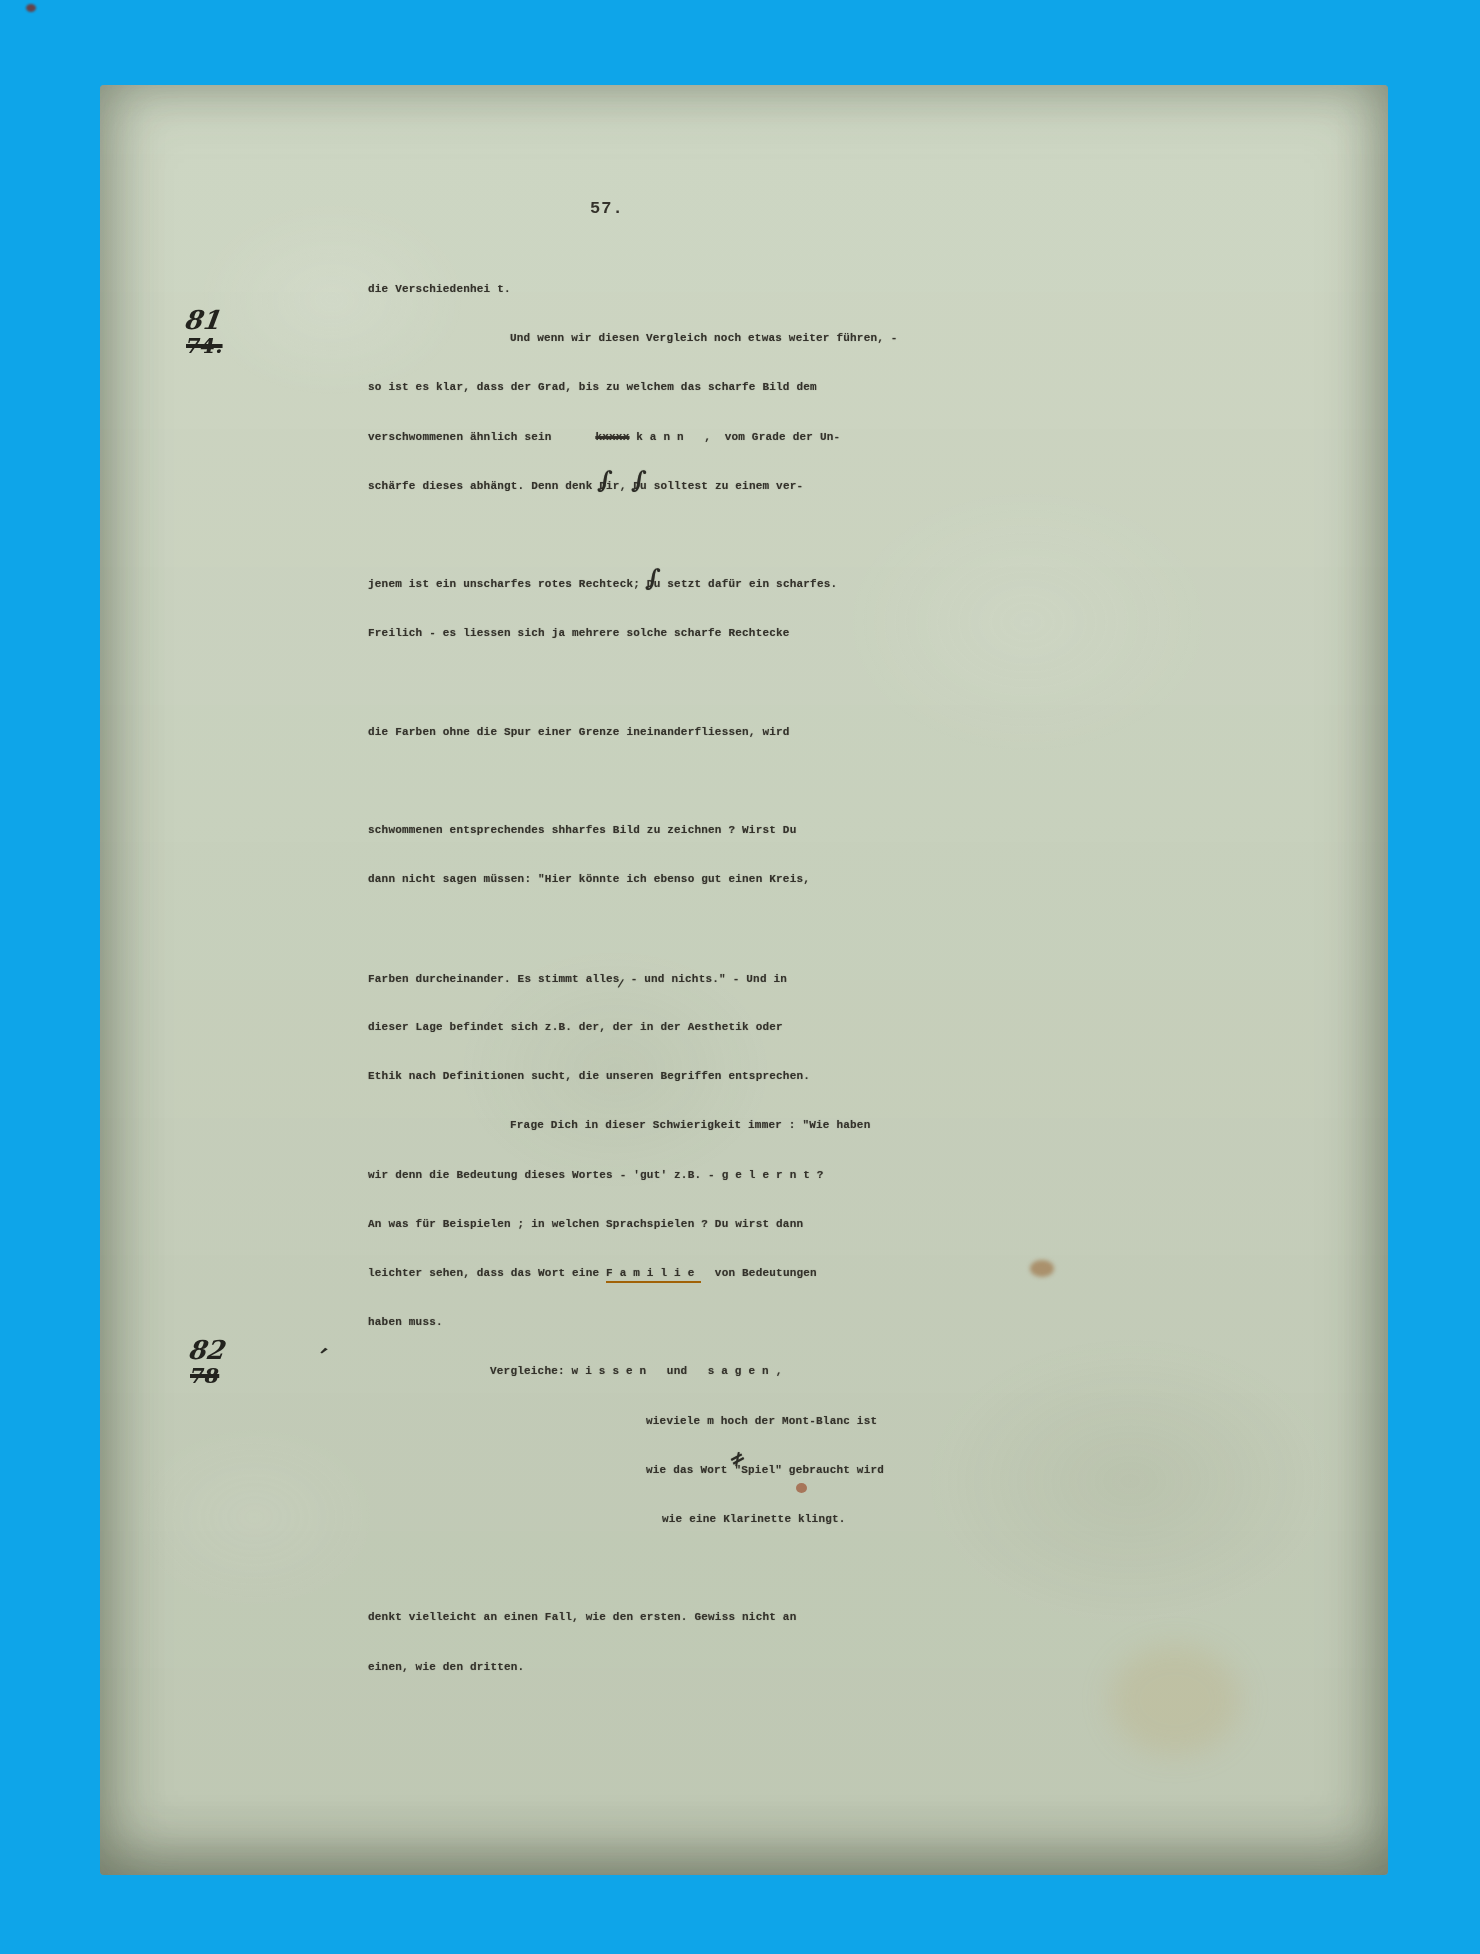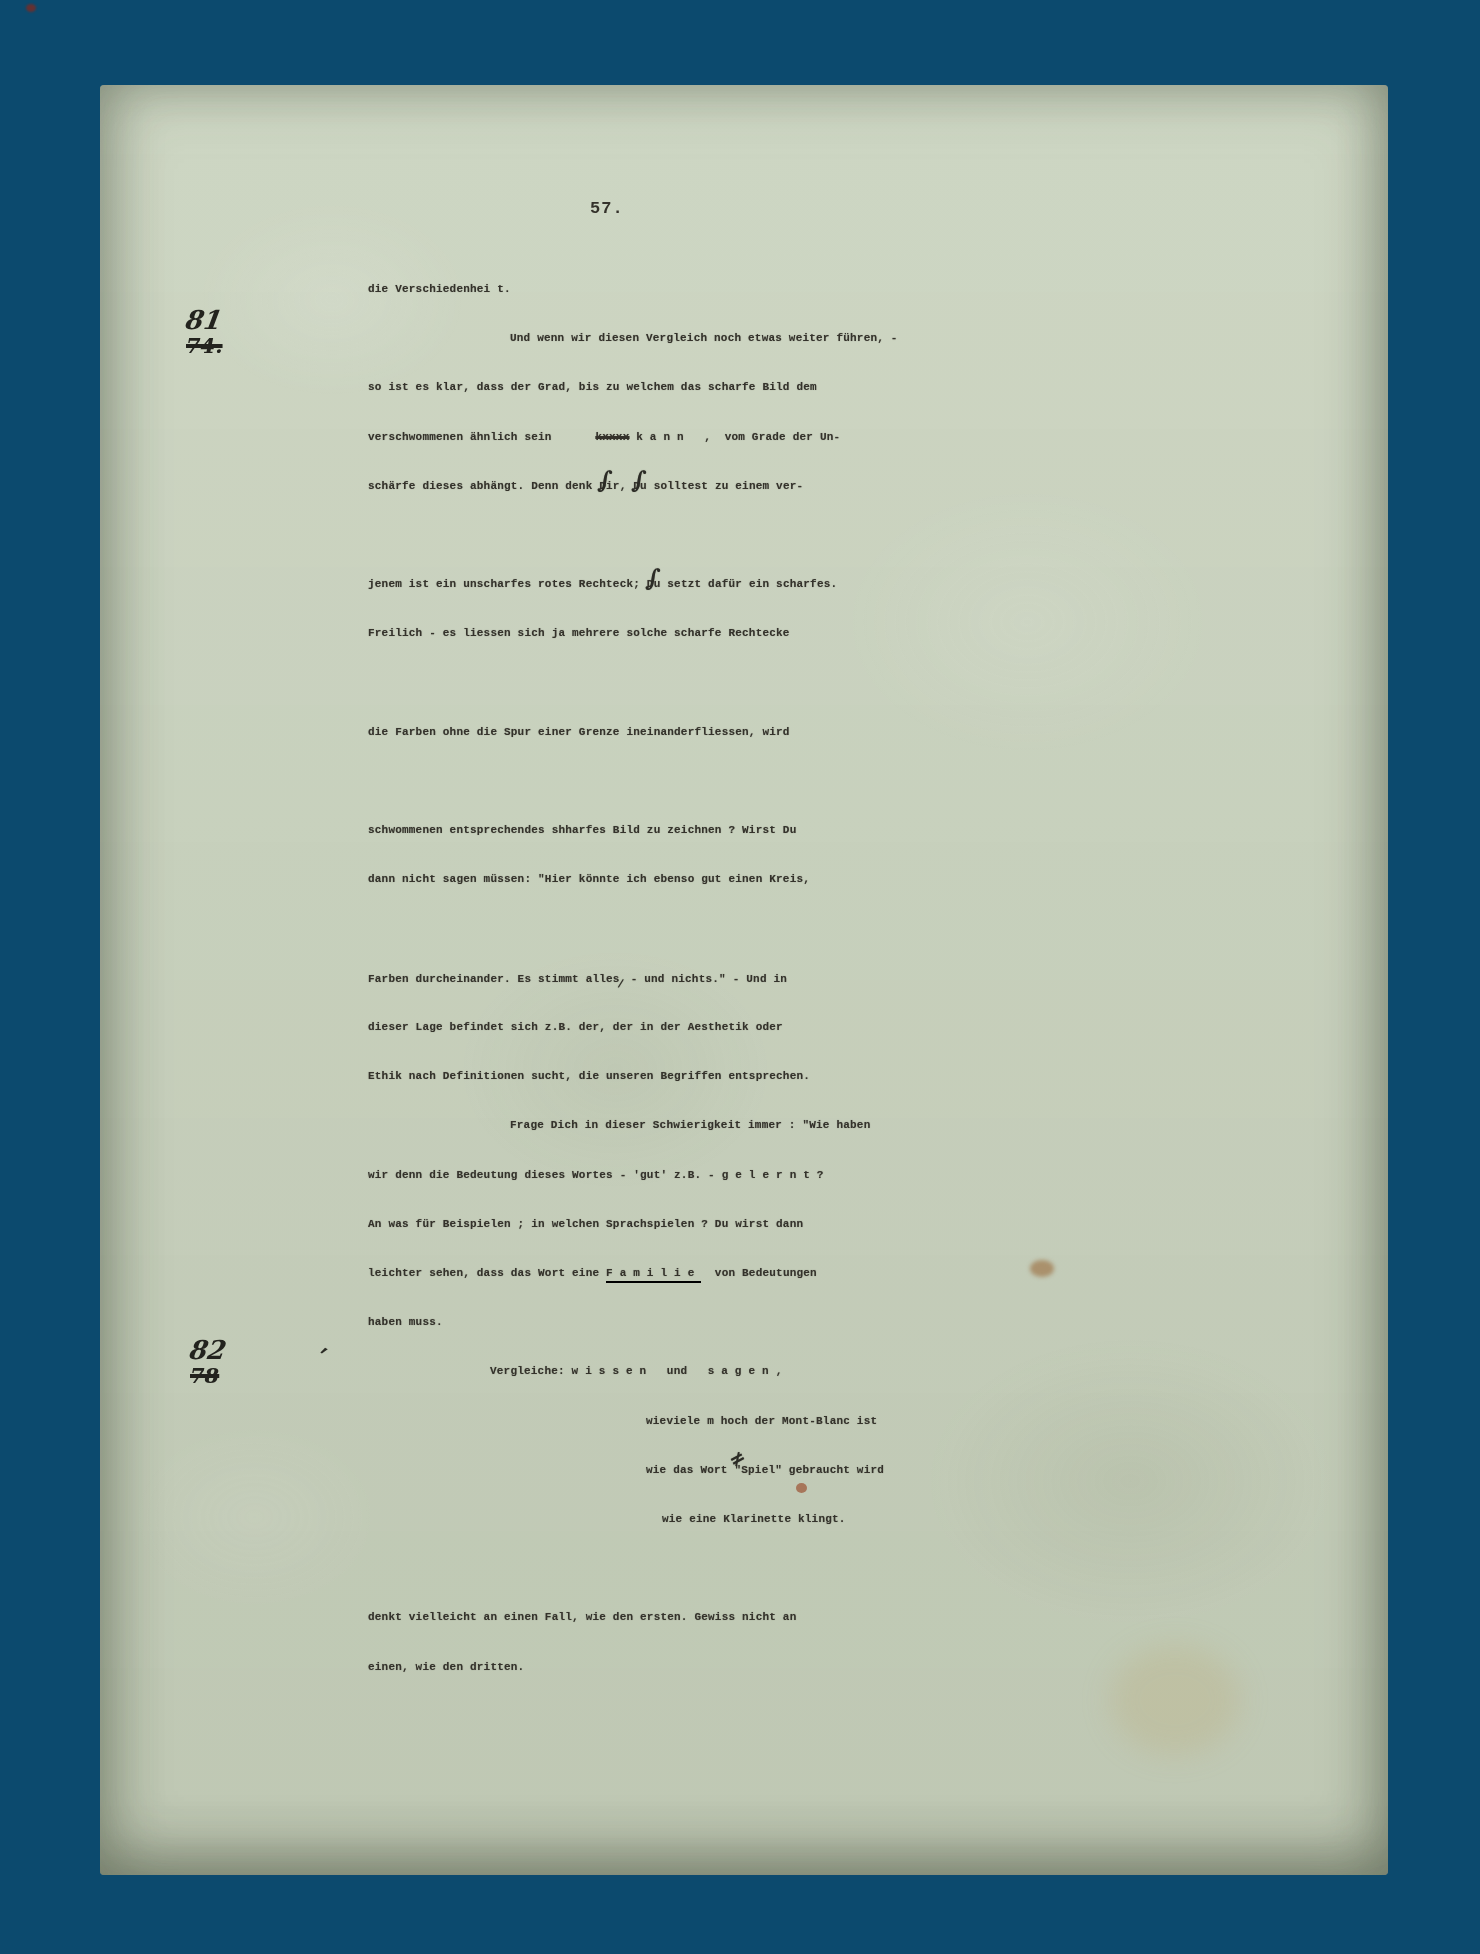--- a/index.html
+++ b/index.html
@@ -1,16 +1,16 @@
 <!DOCTYPE html>
 <html><head>
 <meta charset="utf-8">
 <style>
   html,body{margin:0;padding:0;background:#050505;}
-  .stage{position:relative;width:1480px;height:1954px;background:#0c4a6e;overflow:hidden;
+  .stage{position:relative;width:1480px;height:1954px;background:#0ea5e9;overflow:hidden;
          font-family:"Liberation Mono","DejaVu Sans Mono",monospace;}
   .speck{position:absolute;left:26px;top:4px;width:10px;height:8px;background:#7c2a22;
          border-radius:50%;filter:blur(1px);opacity:.8;}
   .paper{position:absolute;left:100px;top:85px;width:1288px;height:1790px;
          background:#ccd5c1;border-radius:4px;
          box-shadow: inset 0 0 70px rgba(55,65,45,.28), inset 0 -30px 50px rgba(40,46,30,.22),
                      inset 25px 0 45px rgba(60,70,50,.12), inset -20px 0 40px rgba(60,70,50,.14);}
   .paper::before{content:"";position:absolute;inset:0;border-radius:4px;pointer-events:none;
     background:
       radial-gradient(220px 160px at 18% 12%, rgba(255,255,255,.10), transparent 60%),
@@ -23,21 +23,21 @@
          color:#34322b;letter-spacing:1px;}
   .typed-lines{position:absolute;inset:0;}
   .line{position:absolute;white-space:pre;font-size:11px;font-weight:bold;color:#34322b;
         text-shadow:0 0 1px rgba(52,50,43,.45);letter-spacing:.2px;}
   .ind-left{left:268px;}
   .ind-para{left:410px;}
   .ind-cmp1{left:390px;}
   .ind-cmp2{left:546px;}
   .ind-cmp3{left:562px;}
   .seg-strike{text-decoration:line-through;text-decoration-thickness:2.5px;margin-left:37px;}
-  .seg-underline{border-bottom:2px solid #000000;padding-bottom:2px;}
+  .seg-underline{border-bottom:2px solid #a16207;padding-bottom:2px;}
   .seg-markd{position:relative;}
   .seg-markd::before{content:"\222B";position:absolute;top:-15px;left:-1px;font-size:24px;
         font-family:"DejaVu Serif",serif;font-style:italic;color:#2b2b25;transform:rotate(6deg);}
   .seg-hand{display:inline-block;font-family:"DejaVu Serif",serif;font-weight:bold;
         transform:rotate(14deg) translateY(5px);}
   .seg-scribble{position:relative;}
   .seg-scribble::before{content:"\2260";position:absolute;top:-17px;left:-5px;font-size:19px;
         color:#2b2b25;transform:rotate(-28deg);font-family:"DejaVu Sans",sans-serif;}
   .margin-note{position:absolute;color:#23231e;}
   .mn-new{font-family:"DejaVu Serif",serif;font-style:italic;font-weight:bold;font-size:26px;

